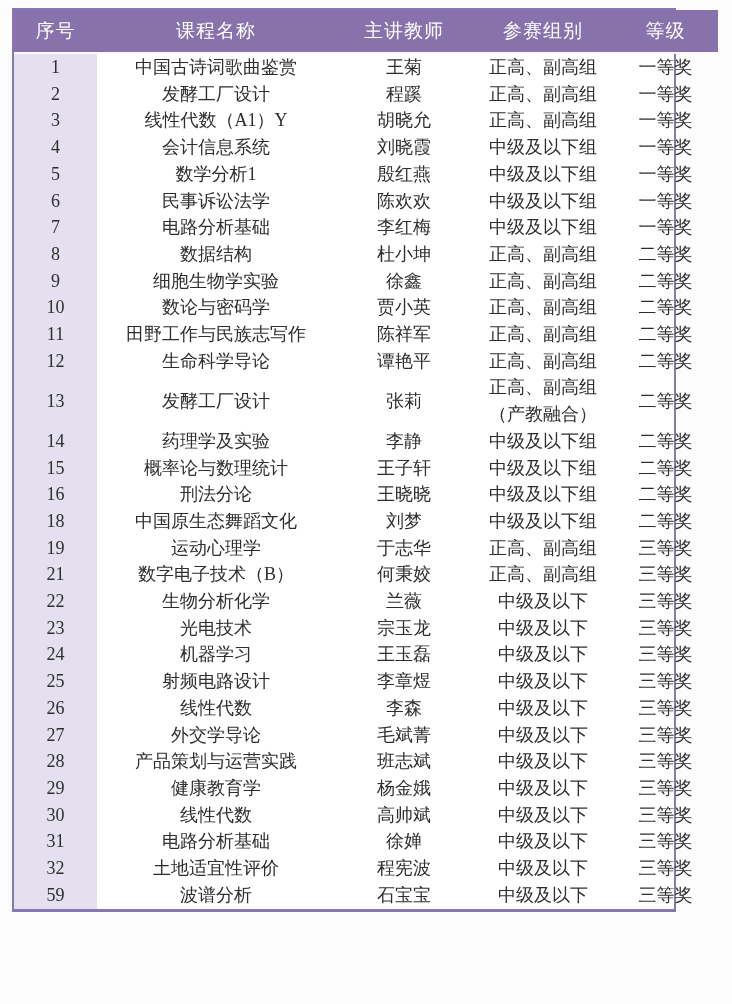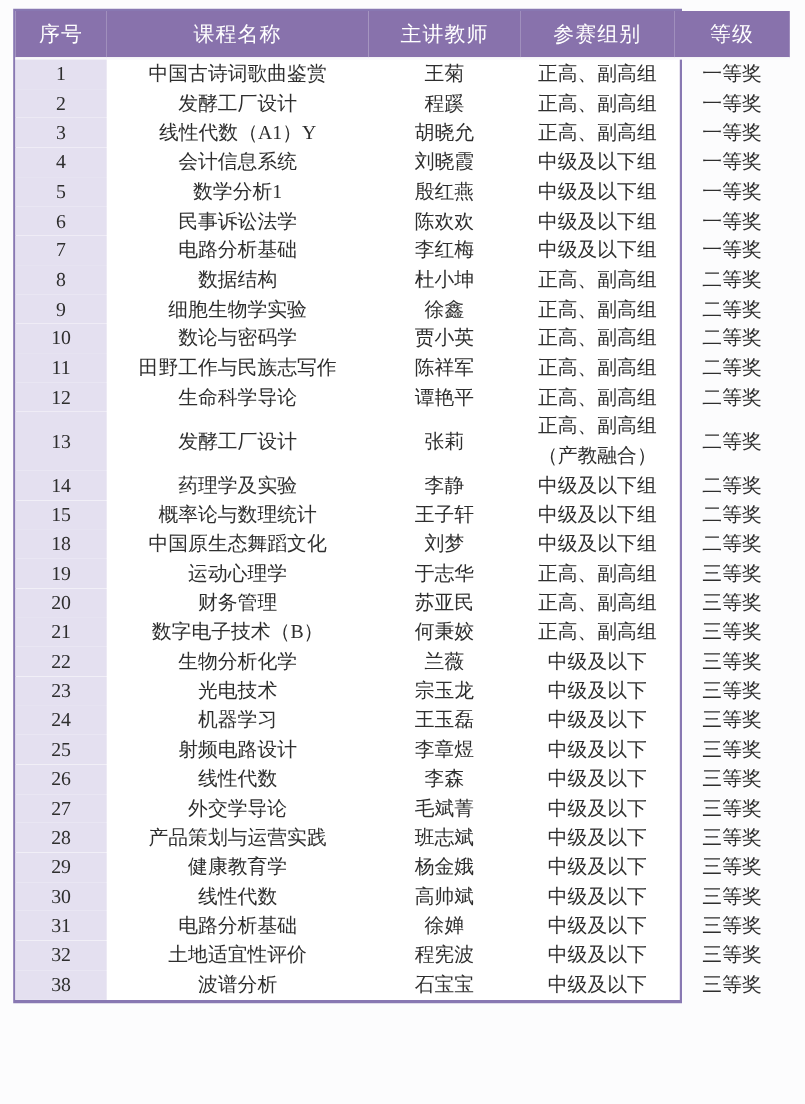--- a/index.html
+++ b/index.html
@@ -13,21 +13,21 @@
   }
   html,body{margin:0;padding:0;}
   body{
     width:732px;height:1004px;
     background:var(--page-bg);
     font-family:"Liberation Serif","DejaVu Serif",serif;
     color:var(--body-text);
     overflow:hidden;
   }
   .table-wrap{
-    position:absolute;left:12px;top:8px;width:608px;
+    position:absolute;left:12px;top:8px;width:664px;
     border:2px solid var(--border);
     border-bottom-width:3px;
     background:#FFFFFF;
     box-sizing:border-box;
   }
   table.grid{
     width:100%;
     border-collapse:collapse;
     table-layout:fixed;
   }
@@ -176,41 +176,41 @@
     <td>二等奖</td>
   </tr>
         <tr>
     <td class="idx">15</td>
     <td>概率论与数理统计</td>
     <td>王子轩</td>
     <td>中级及以下组</td>
     <td>二等奖</td>
   </tr>
         <tr>
+    <td class="idx">16</td>
+    <td>刑法分论</td>
+    <td>王晓晓</td>
+    <td>中级及以下组</td>
+    <td>二等奖</td>
+  </tr>
+        <tr>
     <td class="idx">18</td>
     <td>中国原生态舞蹈文化</td>
     <td>刘梦</td>
     <td>中级及以下组</td>
     <td>二等奖</td>
   </tr>
         <tr>
     <td class="idx">19</td>
     <td>运动心理学</td>
     <td>于志华</td>
     <td>正高、副高组</td>
     <td>三等奖</td>
   </tr>
         <tr>
-    <td class="idx">20</td>
-    <td>财务管理</td>
-    <td>苏亚民</td>
-    <td>正高、副高组</td>
-    <td>三等奖</td>
-  </tr>
-        <tr>
     <td class="idx">21</td>
     <td>数字电子技术（B）</td>
     <td>何秉姣</td>
     <td>正高、副高组</td>
     <td>三等奖</td>
   </tr>
         <tr>
     <td class="idx">22</td>
     <td>生物分析化学</td>
     <td>兰薇</td>
@@ -281,21 +281,21 @@
     <td>三等奖</td>
   </tr>
         <tr>
     <td class="idx">32</td>
     <td>土地适宜性评价</td>
     <td>程宪波</td>
     <td>中级及以下</td>
     <td>三等奖</td>
   </tr>
         <tr>
-    <td class="idx">38</td>
+    <td class="idx">59</td>
     <td>波谱分析</td>
     <td>石宝宝</td>
     <td>中级及以下</td>
     <td>三等奖</td>
   </tr>
       </tbody>
   </table>
 </div>
 
 </body></html>

